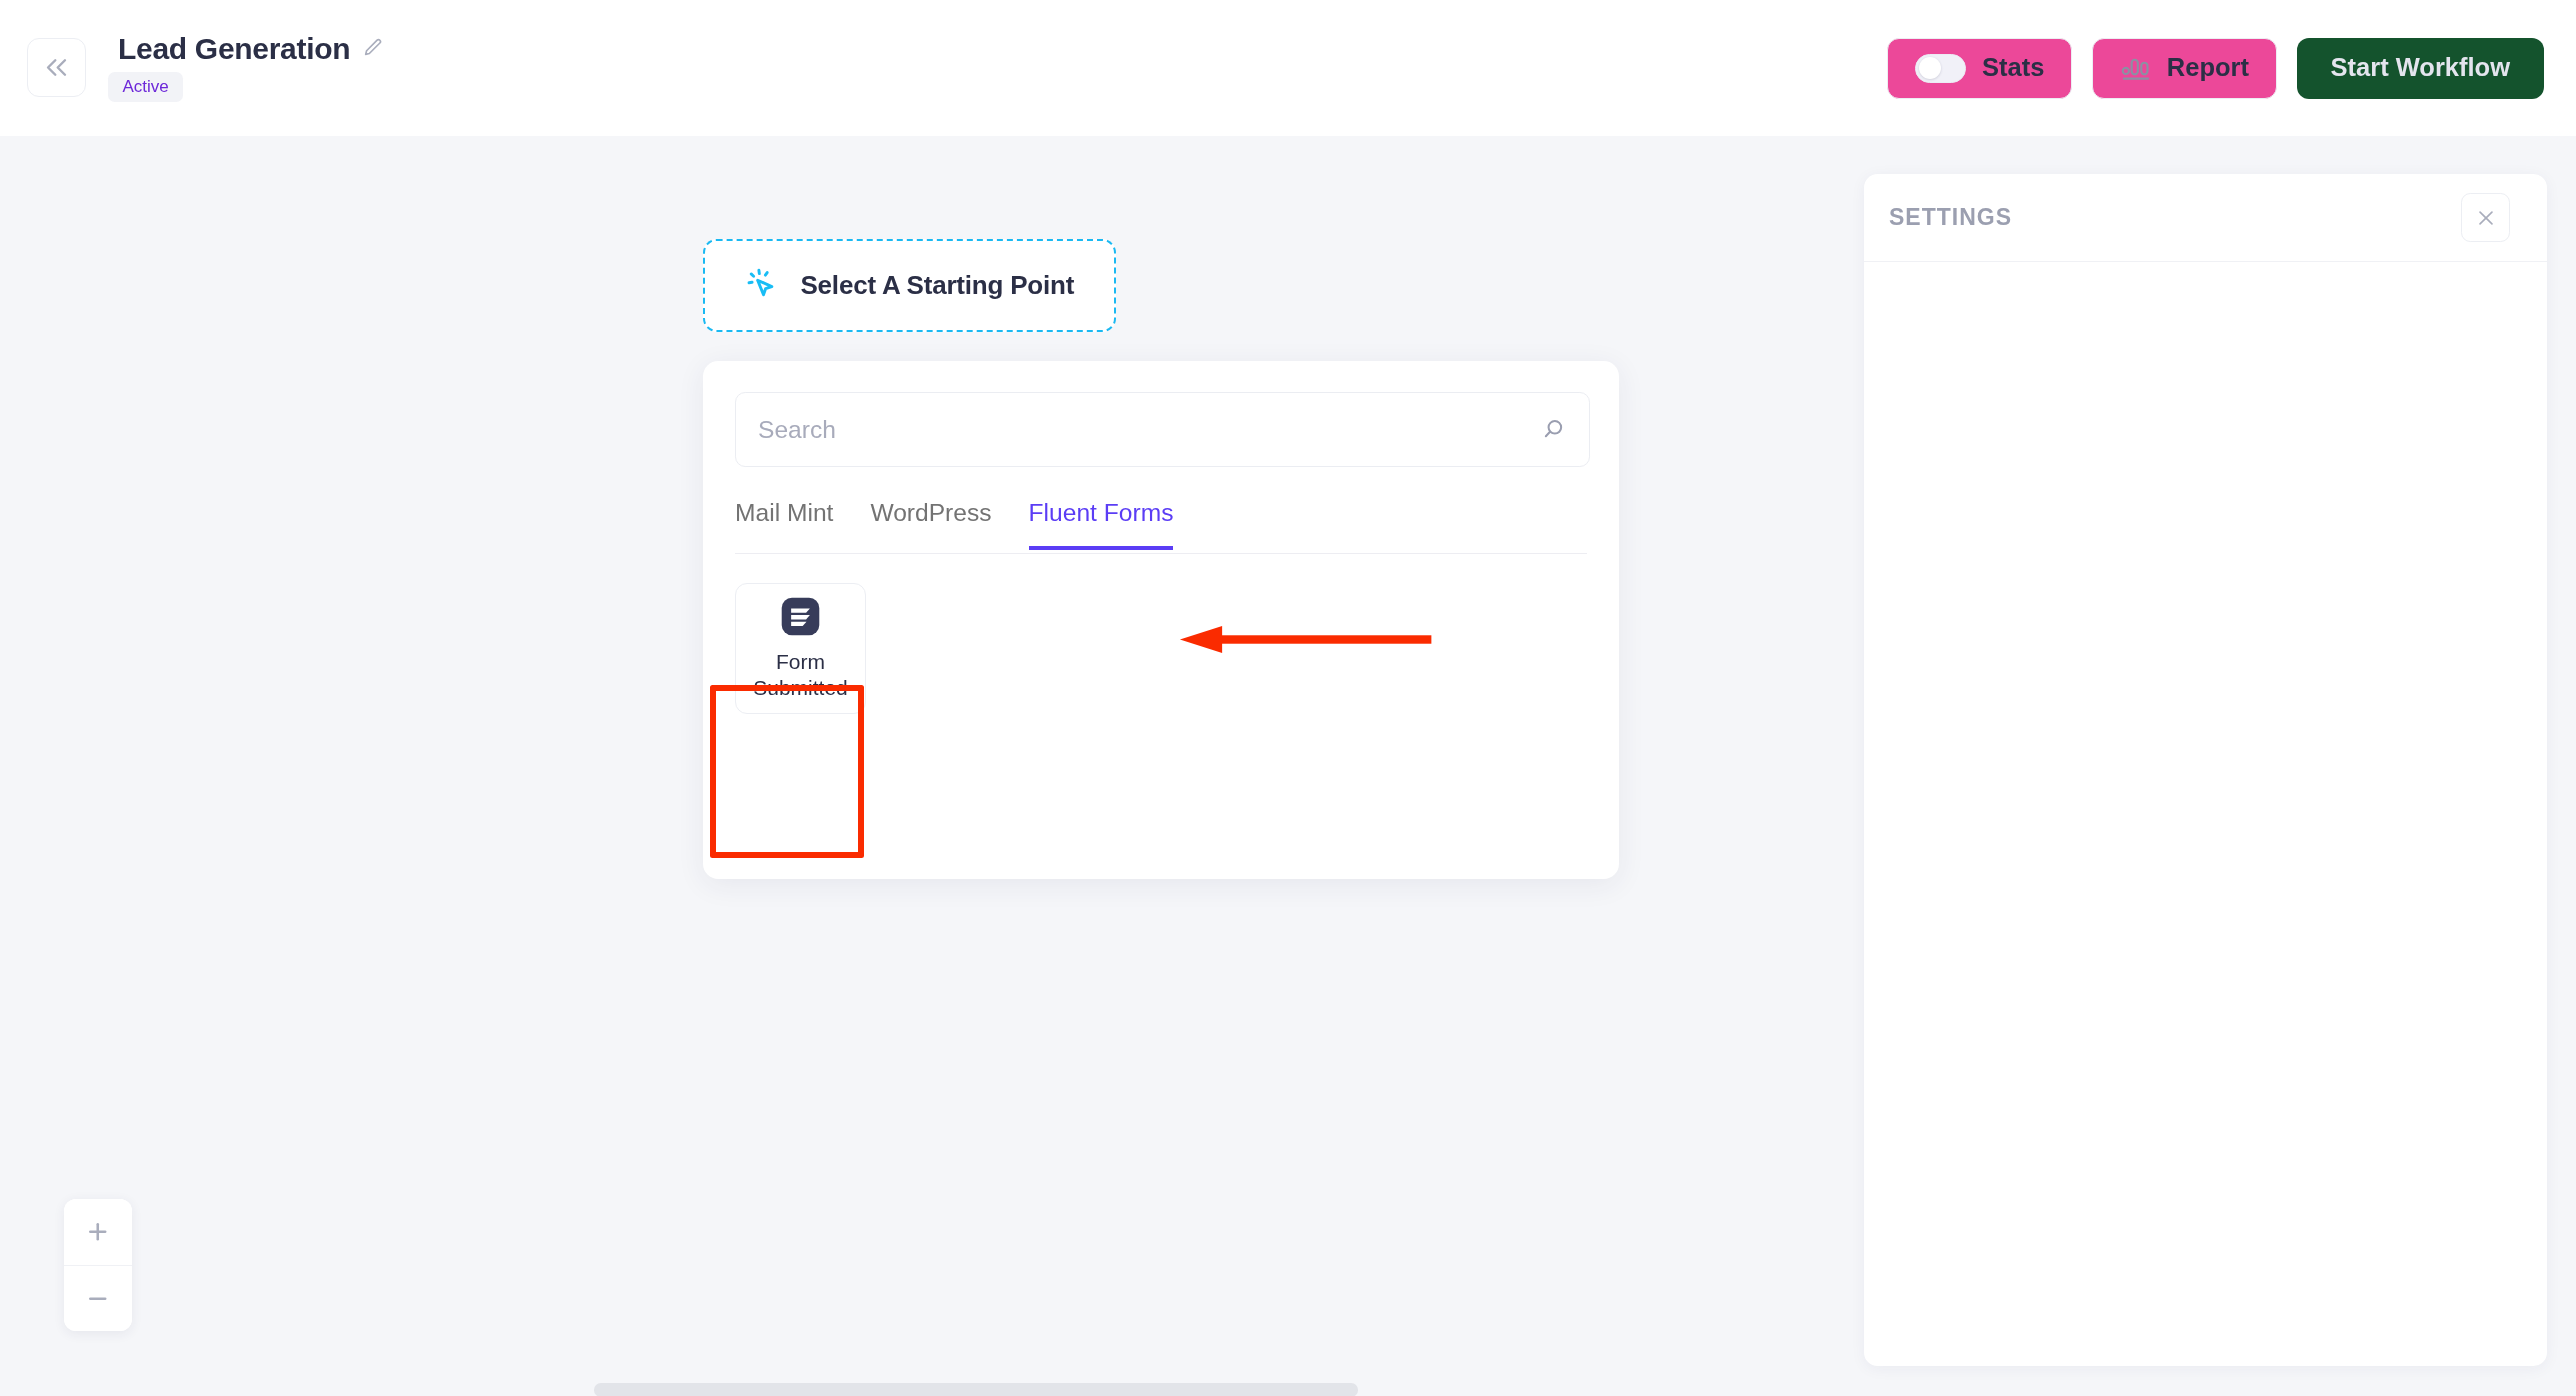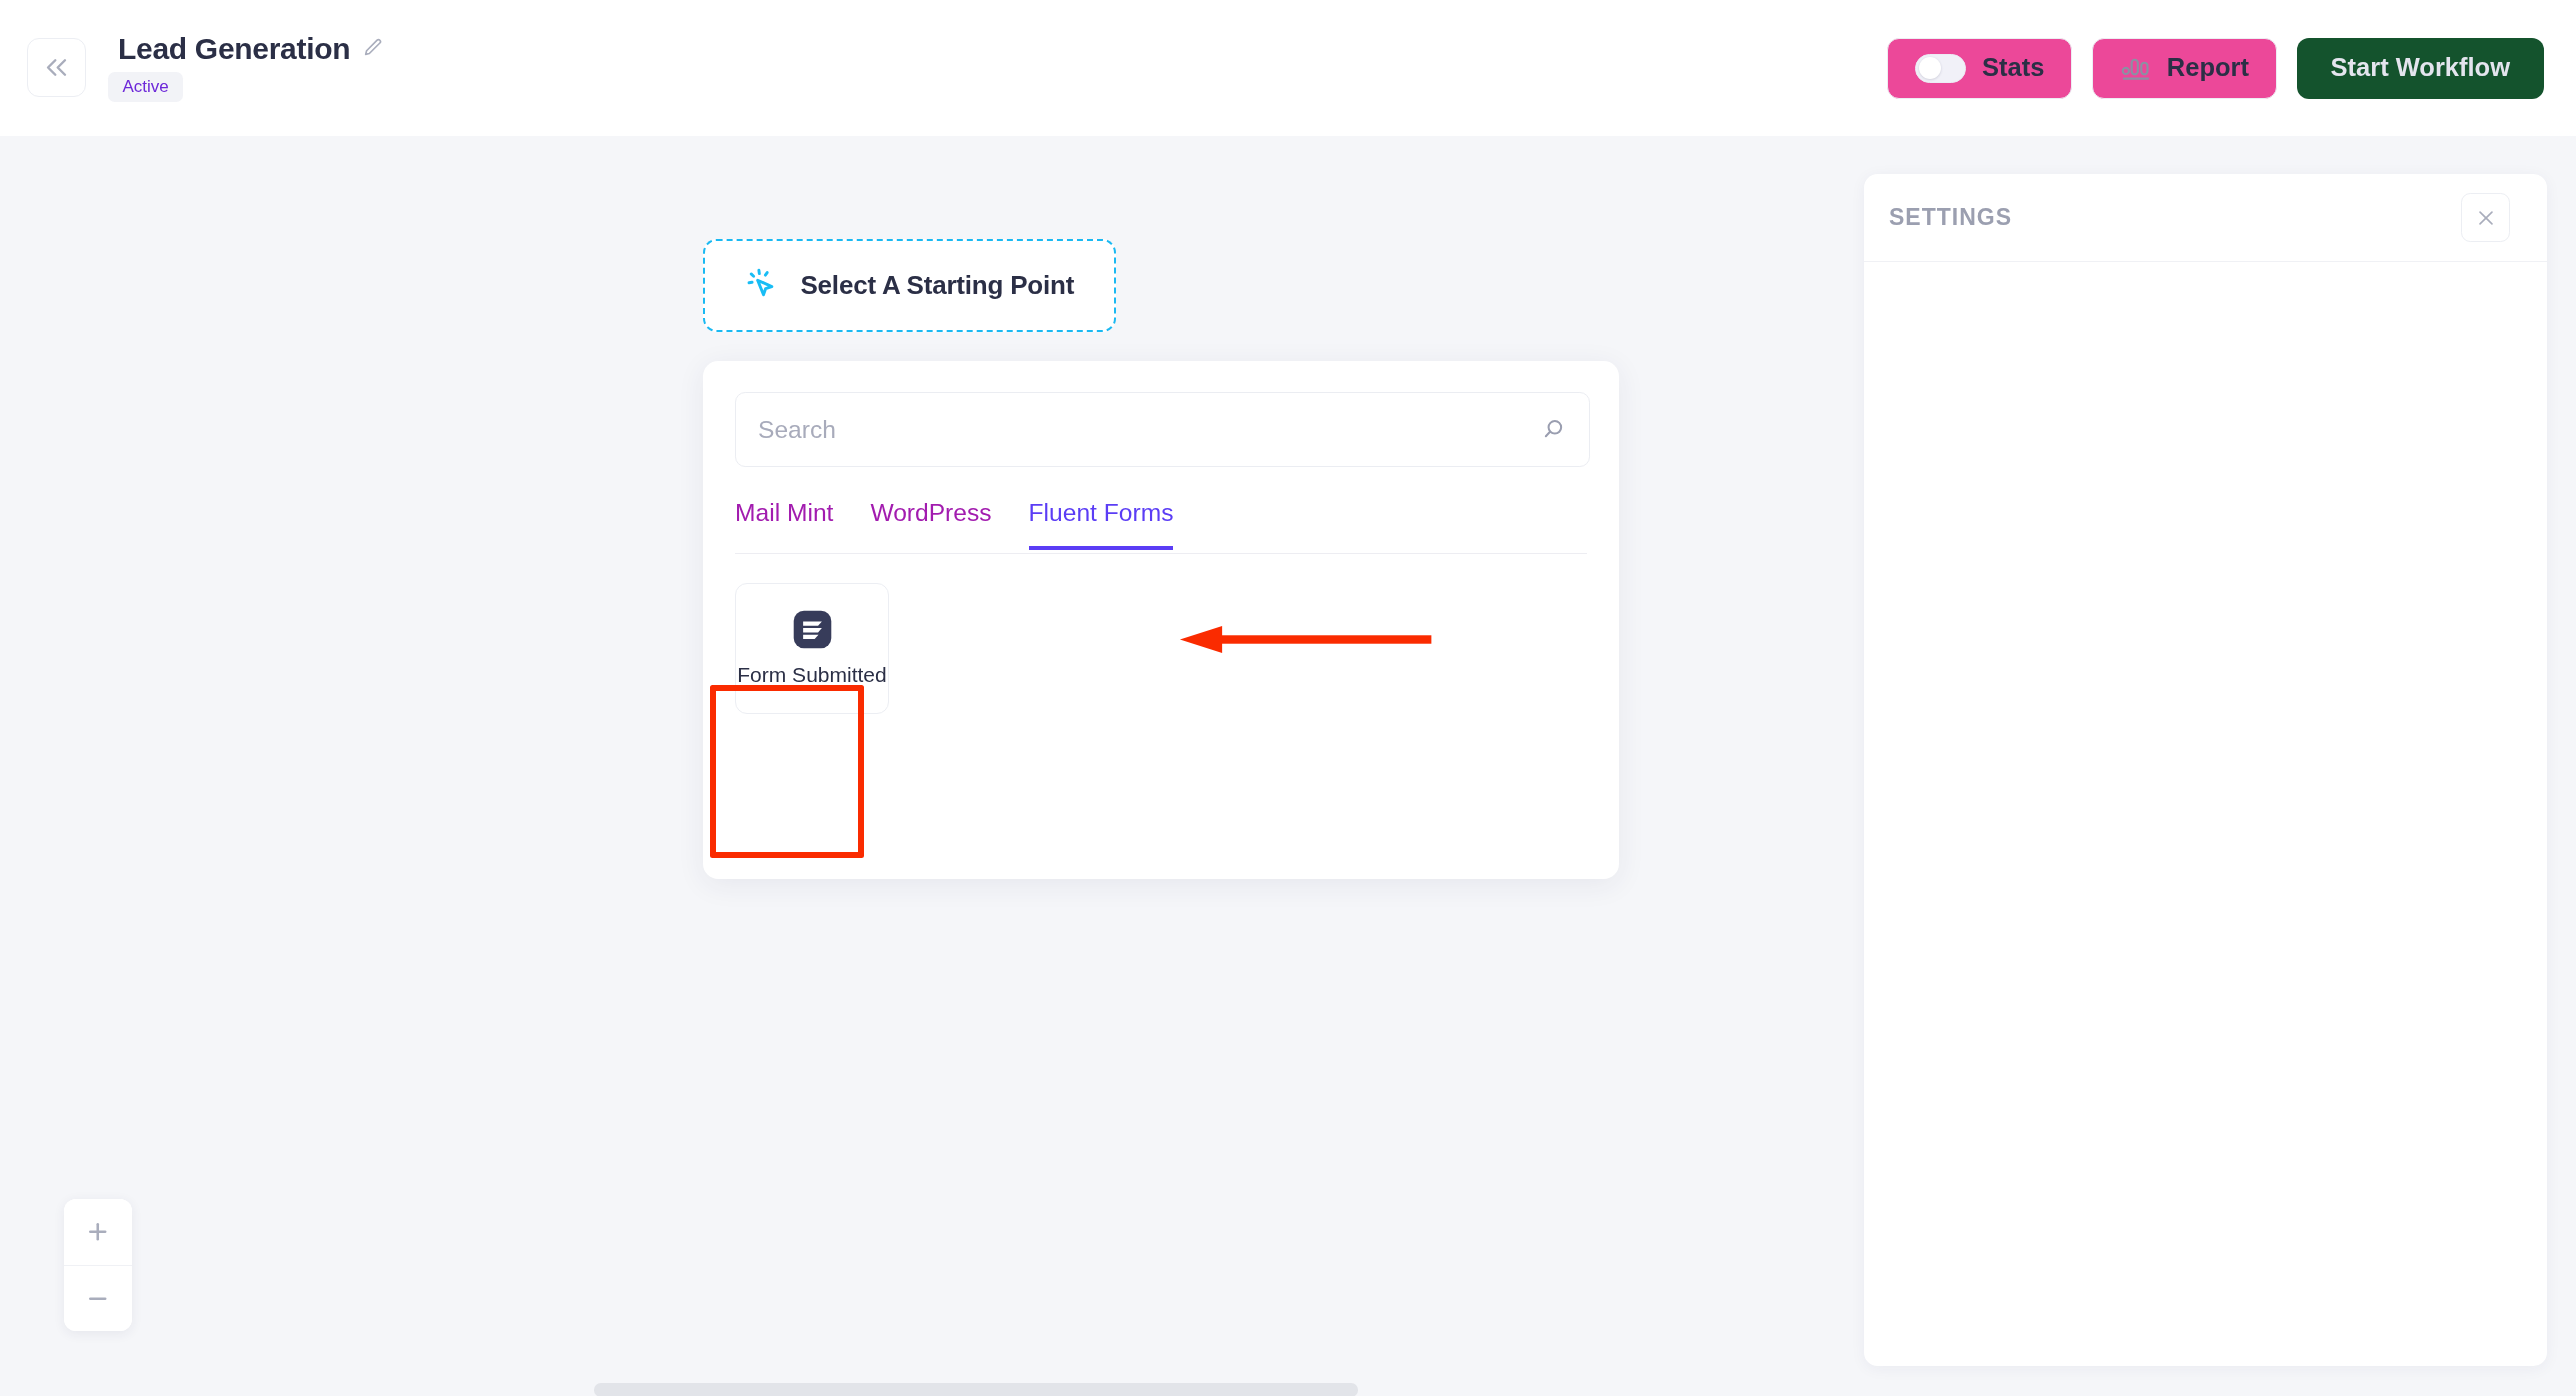--- a/index.html
+++ b/index.html
@@ -224,40 +224,40 @@
     position: relative;
     margin-top: 34px;
     height: 53px;
     display: flex;
     align-items: flex-start;
     gap: 37px;
     border-bottom: 1.4px solid #ededf2;
   }
   .tab {
     font-size: 24.6px;
-    color: #a21caf;
+    color: #737373;
     font-weight: 400;
     padding-bottom: 20.4px;
     cursor: pointer;
     line-height: 1;
     border-bottom: 4.2px solid transparent;
     margin-bottom: -2.5px;
   }
   .tab.active {
     color: #5b3df5;
     border-bottom-color: #5b3df5;
   }
 
   .item-grid {
     margin-top: 29px;
     display: flex;
     gap: 22px;
   }
   .item-card {
-    width: 154px;
+    width: 131px;
     height: 131px;
     border: 1.4px solid #eceef3;
     border-radius: 12px;
     background: #ffffff;
     display: flex;
     flex-direction: column;
     align-items: center;
     justify-content: center;
     gap: 12px;
     cursor: pointer;

